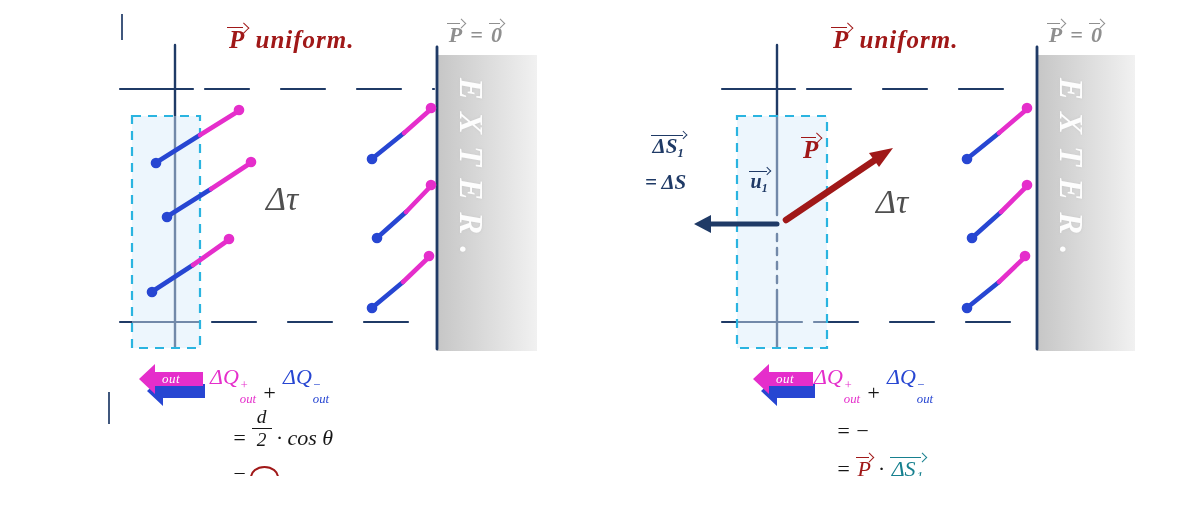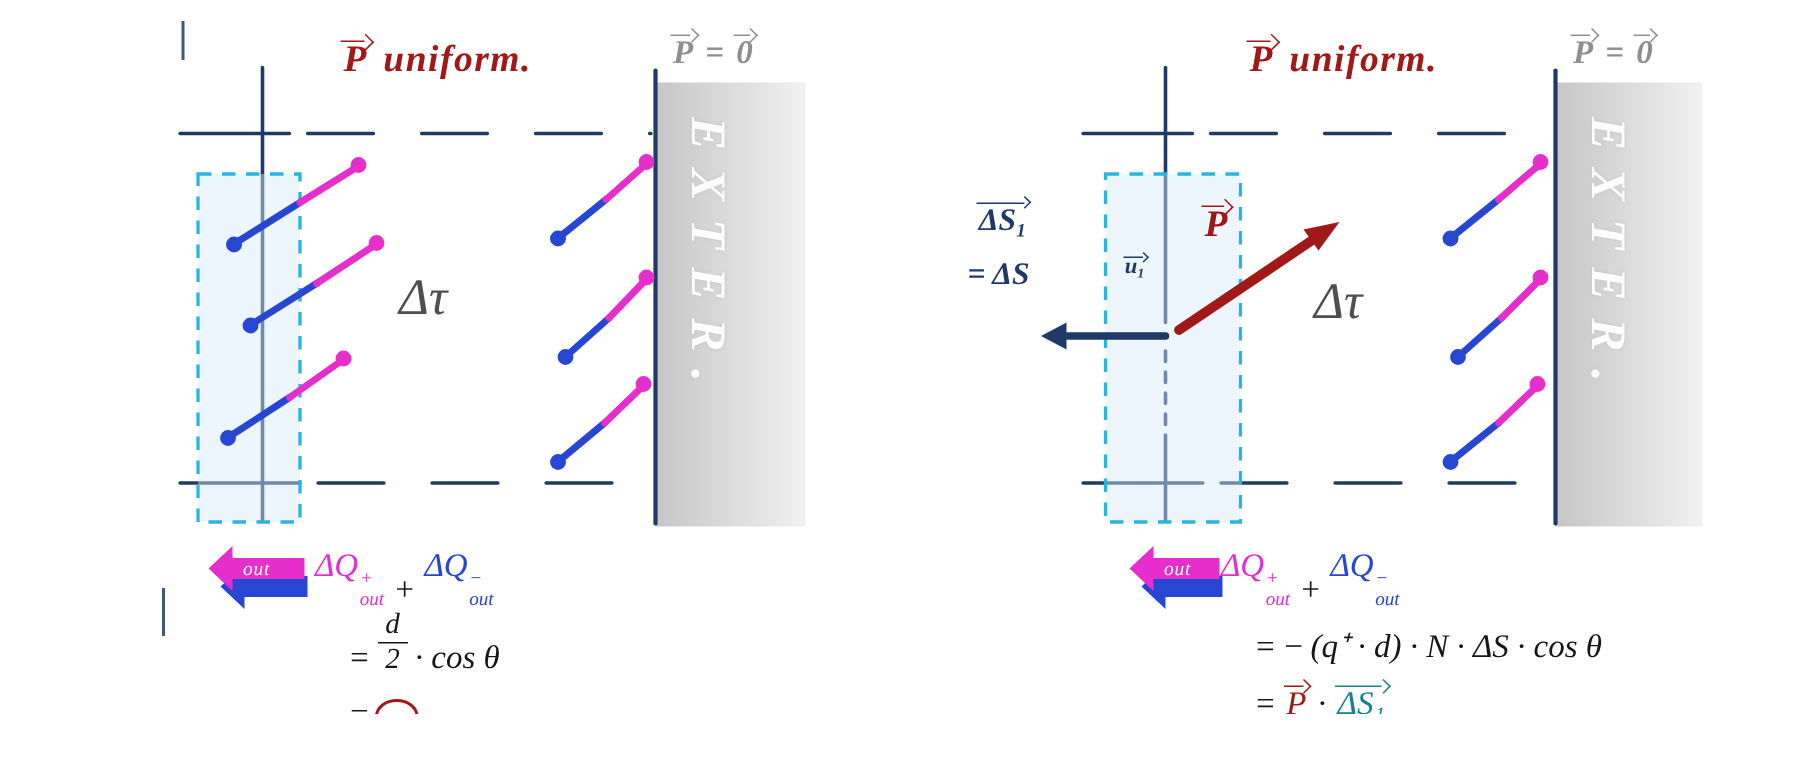--- a/index.html
+++ b/index.html
@@ -240,21 +240,21 @@
 
   <div class="lbl exter" style="left:1052px;top:78px;">EXTER.</div>
 
   <div class="lbl volume" style="left:876px;top:183px;">Δτ</div>
 
   <div class="lbl small-lbl t-navy" style="left:650px;top:134px;">
     <span class="vec"><span>ΔS₁</span></span>
   </div>
   <div class="lbl small-lbl t-navy" style="left:645px;top:170px;">= ΔS</div>
 
-  <div class="lbl t-navy" style="left:748px;top:170px;font-size:15px;font-weight:bold;">
+  <div class="lbl t-navy" style="left:748px;top:170px;font-size:20px;font-weight:bold;">
     <span class="vec"><span>u₁</span></span>
   </div>
 
   <div class="lbl t-red" style="left:800px;top:136px;font-size:25px;font-weight:bold;">
     <span class="vec"><span>P</span></span>
   </div>
 
   <div class="lbl out-txt" style="left:776px;top:371px;">out</div>
 
   <div class="eq-block" style="left:814px;top:364px;">
@@ -265,21 +265,20 @@
           </span></span>
       <span style="margin:0 6px;"> + </span>
       <span class="t-blue"><span>ΔQ</span><span class="supsub">
             <span>−</span>
             <span>out</span>
           </span></span>
     </div>
     <div class="eq-line indent">
       <span>= </span>
       <span style="margin:0 4px;">− </span>
-      <span>(q⁺ · d) · N · ΔS · cos θ</span>
     </div>
     <div class="eq-line indent">
       <span style="margin-right:4px;">= </span>
       <span class="vec t-red"><span>P</span></span>
       <span style="margin:0 5px;"> · </span>
       <span class="vec t-teal"><span>ΔS₁</span></span>
     </div>
   </div>
 
 </div>

